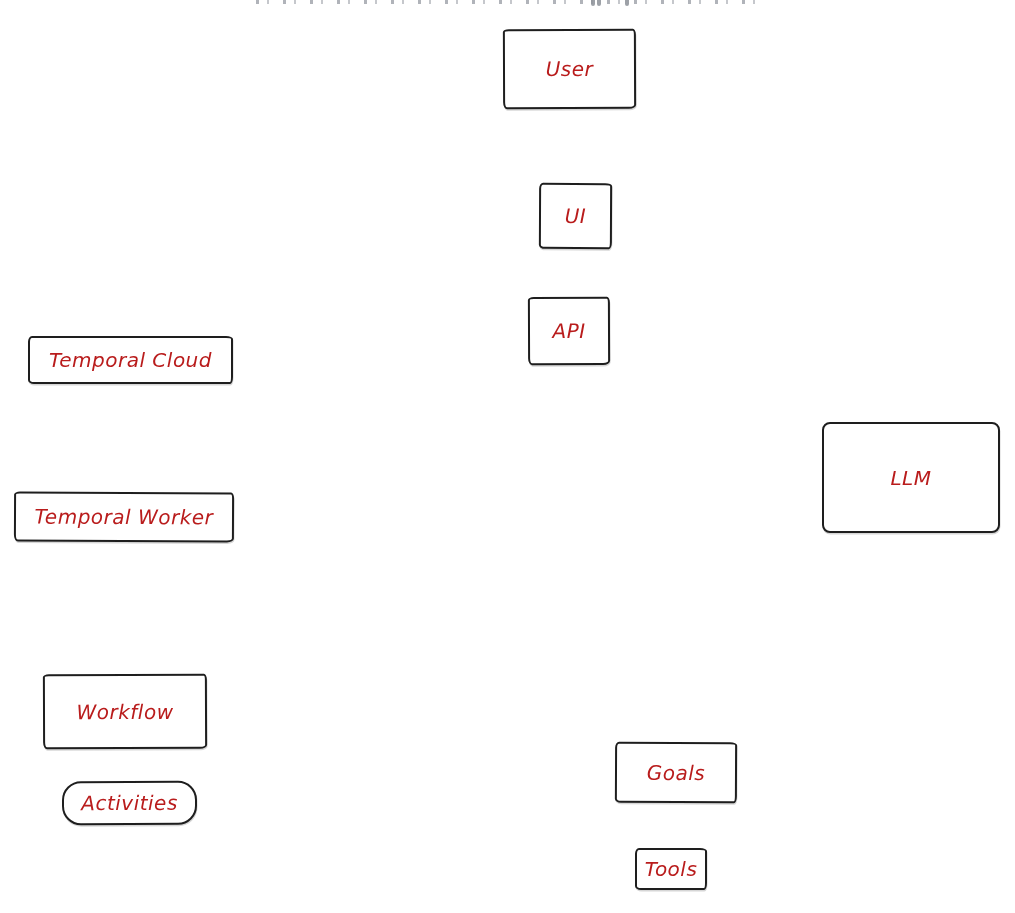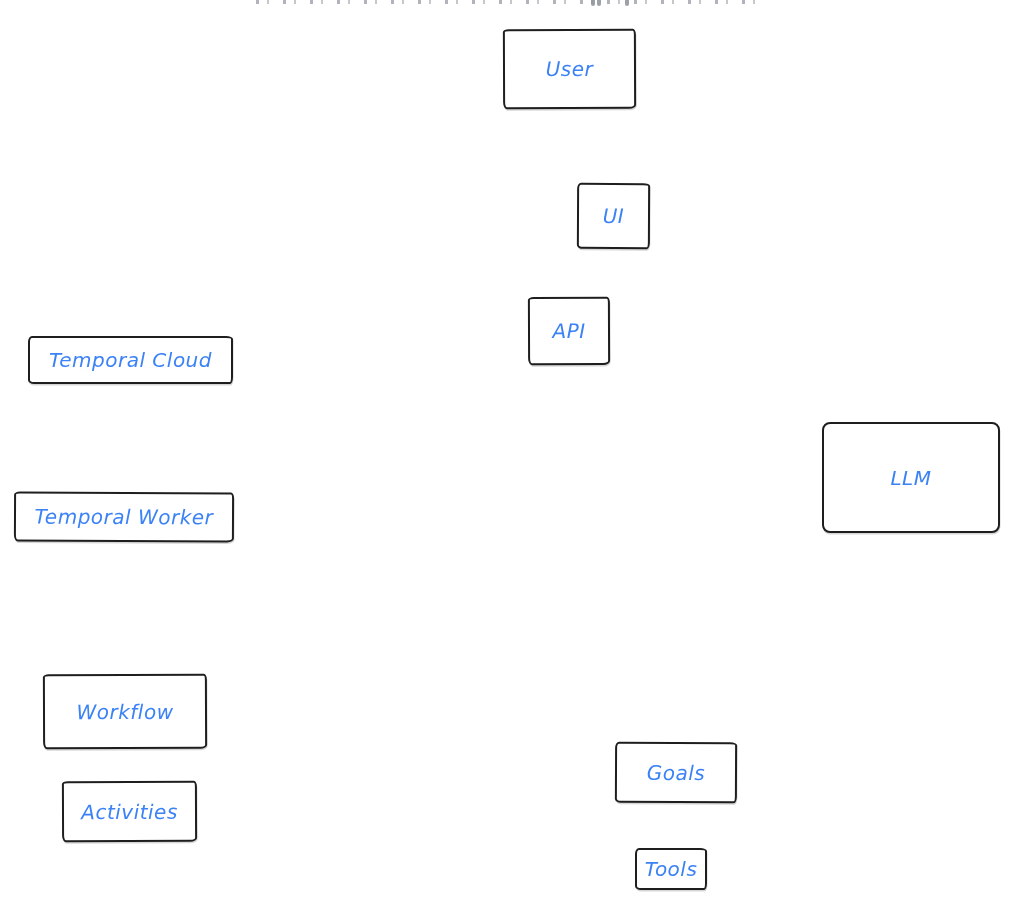--- a/index.html
+++ b/index.html
@@ -57,61 +57,61 @@
     box-shadow: 0.5px 1.5px 0 rgba(30,30,30,0.18);
   }
   .node:nth-child(even) {
     border-radius: 6px 3px 7px 4px / 3px 6px 4px 7px;
     transform: rotate(-0.2deg);
   }
   .node:nth-child(3n) {
     transform: rotate(0.25deg);
   }
   .node-label {
-    color: #3b82f6;
+    color: #b91c1c;
     font-size: 20px;
     font-style: oblique 5deg;
     letter-spacing: 0.5px;
     white-space: nowrap;
     user-select: none;
     text-align: center;
   }
 </style>
 </head>
 <body>
 
 <div class="canvas">
   <div class="clipped-caption">
     <span class="descender" style="left:338px;"></span>
     <span class="descender" style="left:344px;"></span>
     <span class="descender" style="left:372px;"></span>
   </div>
 <div class="node" style="left: 503px; top: 29px; width: 133px; height: 80px; border-color: rgb(30, 30, 30);">
       <span class="node-label">User</span>
     </div>
-    <div class="node" style="left: 539px; top: 183px; width: 73px; height: 66px; border-color: rgb(30, 30, 30); margin-left: 38px;">
+    <div class="node" style="left: 539px; top: 183px; width: 73px; height: 66px; border-color: rgb(30, 30, 30);">
       <span class="node-label">UI</span>
     </div>
     <div class="node" style="left: 528px; top: 297px; width: 82px; height: 68px; border-color: rgb(30, 30, 30);">
       <span class="node-label">API</span>
     </div>
     <div class="node" style="left: 28px; top: 336px; width: 205px; height: 48px; border-color: rgb(30, 30, 30);">
       <span class="node-label">Temporal Cloud</span>
     </div>
     <div class="node" style="left: 14px; top: 492px; width: 220px; height: 50px; border-color: rgb(30, 30, 30);">
       <span class="node-label">Temporal Worker</span>
     </div>
     <div class="node" style="left: 822px; top: 422px; width: 178px; height: 111px; border-color: rgb(30, 30, 30); border-radius: 8px;">
       <span class="node-label">LLM</span>
     </div>
     <div class="node" style="left: 43px; top: 642px; width: 164px; height: 75px; border-color: rgb(30, 30, 30); margin-top: 32px;">
       <span class="node-label">Workflow</span>
     </div>
     <div class="node" style="left: 615px; top: 742px; width: 122px; height: 61px; border-color: rgb(30, 30, 30);">
       <span class="node-label">Goals</span>
     </div>
-    <div class="node" style="left: 62px; top: 781px; width: 135px; height: 61px; border-color: rgb(30, 30, 30);">
+    <div class="node" style="left: 62px; top: 781px; width: 135px; height: 44px; border-color: rgb(30, 30, 30); border-radius: 19px;">
       <span class="node-label">Activities</span>
     </div>
     <div class="node" style="left: 635px; top: 848px; width: 72px; height: 42px; border-color: rgb(30, 30, 30);">
       <span class="node-label">Tools</span>
     </div>
   </div>
 
 </body></html>

